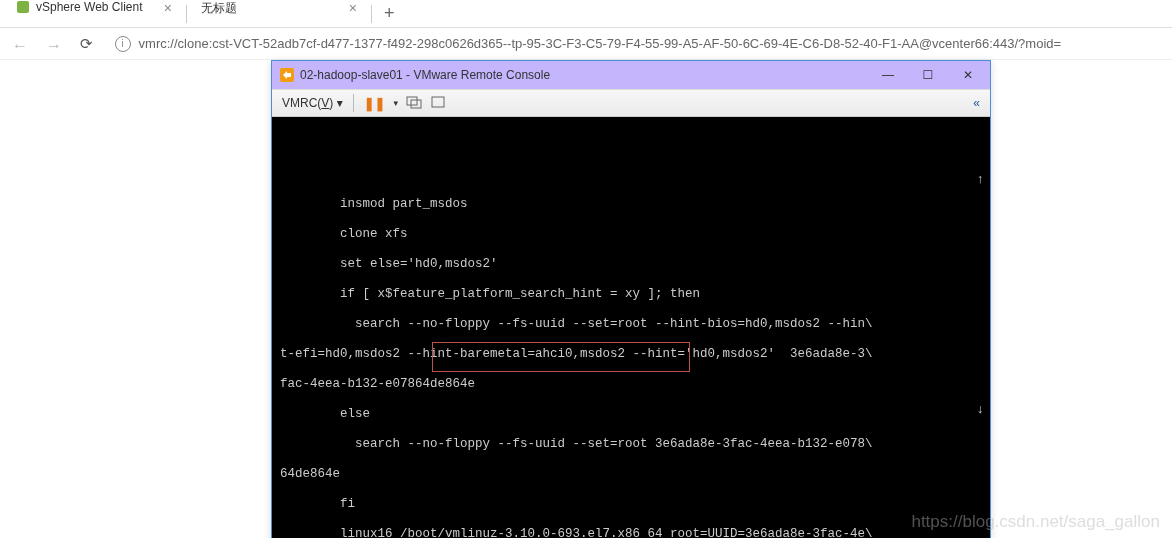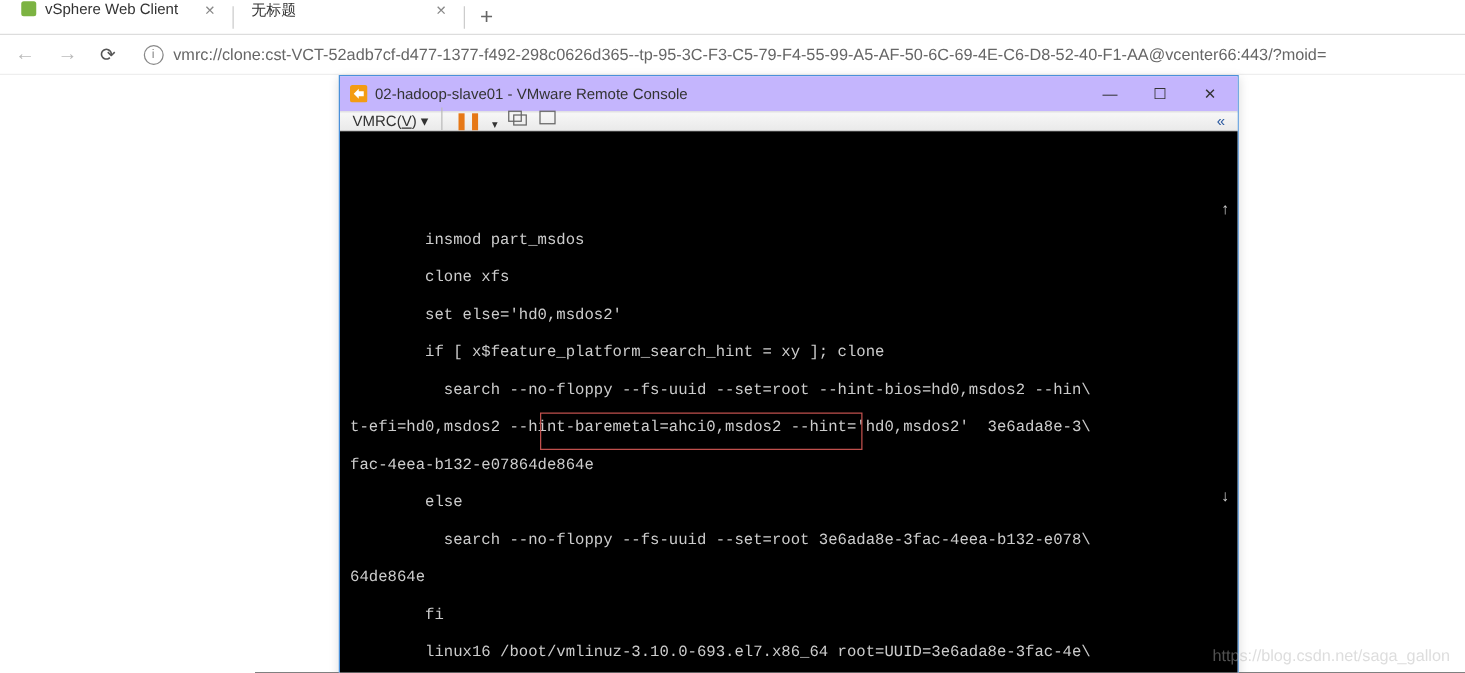--- a/index.html
+++ b/index.html
@@ -127,22 +127,22 @@
     }
     .win-btn {
       cursor: pointer;
       color: #333;
       font-size: 12px;
       width: 20px;
       text-align: center;
     }
     .vmrc-toolbar {
       display: flex;
-      align-items: flex-end;
-      height: 16px;
+      align-items: center;
+      height: 28px;
       padding: 0 10px;
       background: linear-gradient(#f7f7f7, #eaeaea);
       border-top: 1px solid #ddd;
       border-bottom: 1px solid #ccc;
       font-size: 12px;
       gap: 8px;
     }
     .vmrc-menu {
       color: #333;
       cursor: pointer;
@@ -203,21 +203,21 @@
       position: absolute;
       right: 6px;
       top: 286px;
       color: #ccc;
     }
     .watermark {
       position: absolute;
       right: 12px;
       bottom: 6px;
       color: rgba(180,180,180,0.45);
-      font-size: 13px;
+      font-size: 17px;
       font-family: Arial, sans-serif;
     }
   </style>
 </head>
 <body>
 
 <div class="browser-tabs">
   <div class="tab">
     <span class="tab-favicon">
       <svg width="14" height="14">
@@ -277,21 +277,21 @@
           <rect x="2" y="2" width="12" height="10" fill="none" stroke="#666" stroke-width="1"></rect>
         </svg>
     </span>
     <span class="tb-collapse">«</span>
   </div>
   <div class="console">
     <span class="scroll-up">↑</span>
 <div class="console-line">        insmod part_msdos</div>
 <div class="console-line">        clone xfs</div>
 <div class="console-line">        set else='hd0,msdos2'</div>
-<div class="console-line">        if [ x$feature_platform_search_hint = xy ]; clone</div>
+<div class="console-line">        if [ x$feature_platform_search_hint = xy ]; then</div>
 <div class="console-line">          search --no-floppy --fs-uuid --set=root --hint-bios=hd0,msdos2 --hin\</div>
 <div class="console-line">t-efi=hd0,msdos2 --hint-baremetal=ahci0,msdos2 --hint='hd0,msdos2'  3e6ada8e-3\</div>
 <div class="console-line">fac-4eea-b132-e07864de864e</div>
 <div class="console-line">        else</div>
 <div class="console-line">          search --no-floppy --fs-uuid --set=root 3e6ada8e-3fac-4eea-b132-e078\</div>
 <div class="console-line">64de864e</div>
 <div class="console-line">        fi</div>
 <div class="console-line">        linux16 /boot/vmlinuz-3.10.0-693.el7.x86_64 root=UUID=3e6ada8e-3fac-4e\</div>
 
 

